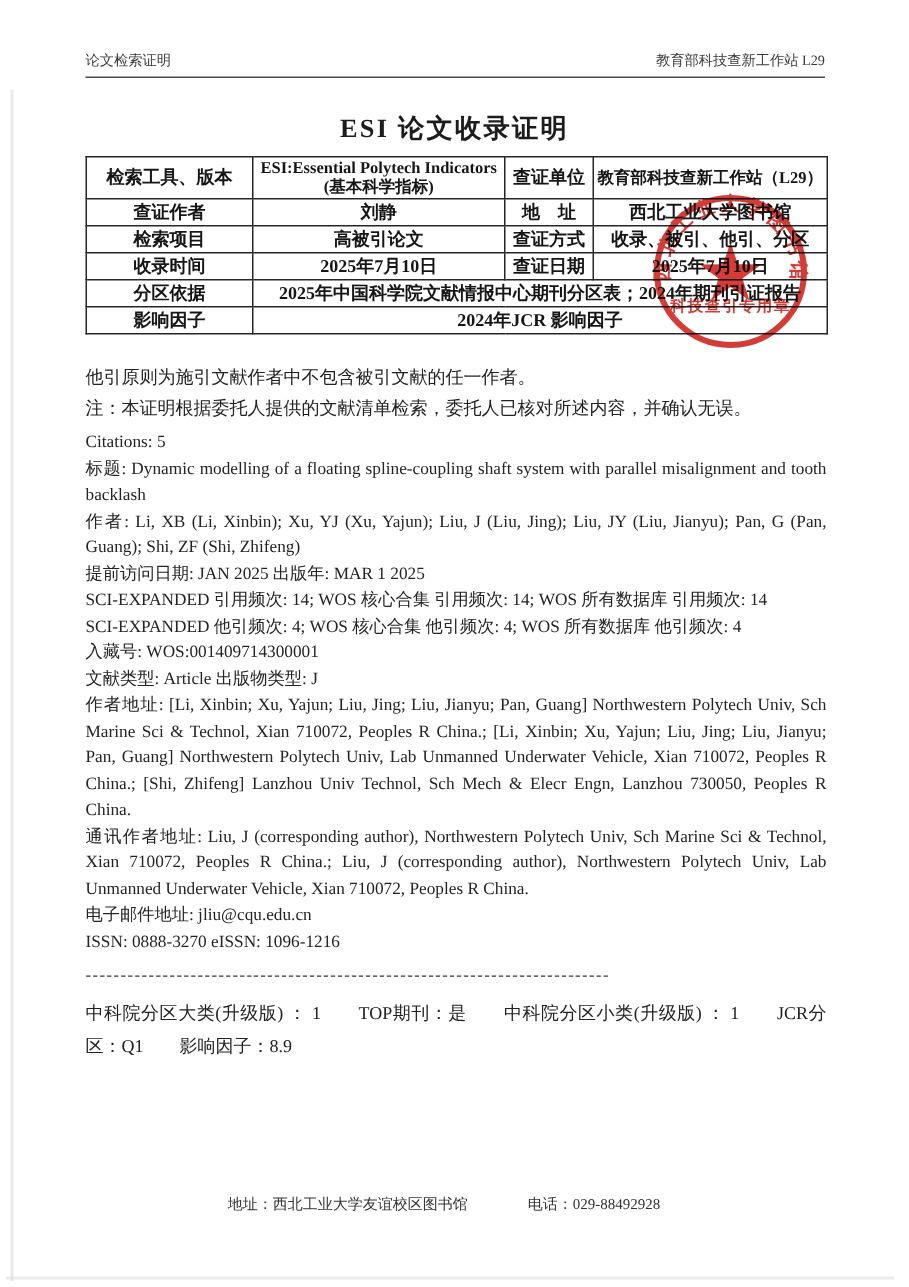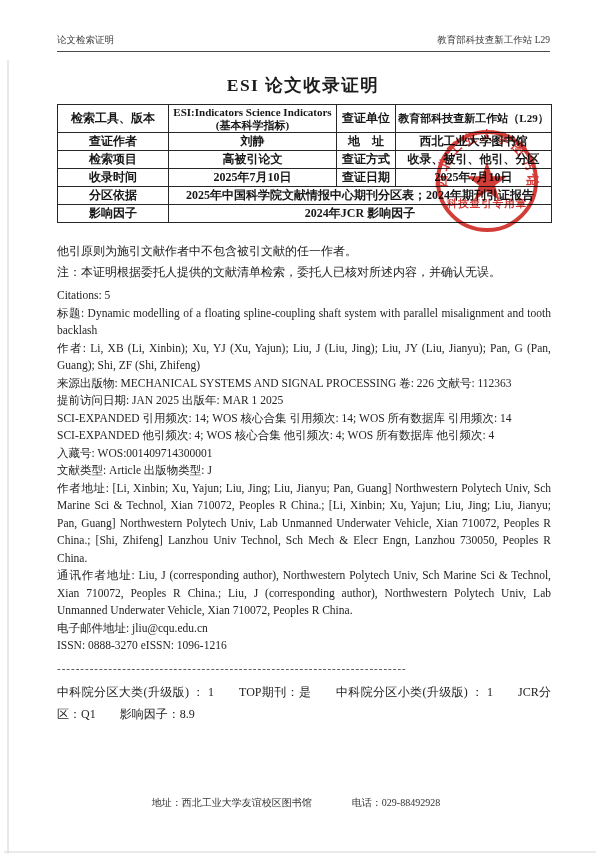--- a/index.html
+++ b/index.html
@@ -59,21 +59,21 @@
     <colgroup>
       <col style="width:111px">
         <col style="width:168px">
         <col style="width:59px">
         <col style="width:156px">
     </colgroup>
     <tbody>
         <tr class="r1">
       <td>检索工具、版本</td>
       <td>
-        <div class="two-line">ESI:Indicators Science Indicators</div>
+        <div class="two-line">ESI:Essential Polytech Indicators</div>
         <div class="two-line">(基本科学指标)</div>
       </td>
       <td>查证单位</td>
       <td class="small">教育部科技查新工作站（L29）</td>
     </tr>
     <tr class="r">
       <td>查证作者</td>
       <td>刘静</td>
       <td>地　址</td>
       <td>西北工业大学图书馆</td>
@@ -103,21 +103,20 @@
 
   <div class="notes">
     <div>他引原则为施引文献作者中不包含被引文献的任一作者。</div>
     <div>注：本证明根据委托人提供的文献清单检索，委托人已核对所述内容，并确认无误。</div>
   </div>
 
   <div class="body-text">
     <p>Citations: 5</p>
     <p>标题: Dynamic modelling of a floating spline-coupling shaft system with parallel misalignment and tooth backlash</p>
     <p>作者: Li, XB (Li, Xinbin); Xu, YJ (Xu, Yajun); Liu, J (Liu, Jing); Liu, JY (Liu, Jianyu); Pan, G (Pan, Guang); Shi, ZF (Shi, Zhifeng)</p>
-    <p>来源出版物: MECHANICAL SYSTEMS AND SIGNAL PROCESSING 卷: 226 文献号: 112363</p>
     <p>提前访问日期: JAN 2025 出版年: MAR 1 2025</p>
     <p>SCI-EXPANDED 引用频次: 14; WOS 核心合集 引用频次: 14; WOS 所有数据库 引用频次: 14</p>
     <p>SCI-EXPANDED 他引频次: 4; WOS 核心合集 他引频次: 4; WOS 所有数据库 他引频次: 4</p>
     <p>入藏号: WOS:001409714300001</p>
     <p>文献类型: Article 出版物类型: J</p>
     <p>作者地址: [Li, Xinbin; Xu, Yajun; Liu, Jing; Liu, Jianyu; Pan, Guang] Northwestern Polytech Univ, Sch Marine Sci &amp; Technol, Xian 710072, Peoples R China.; [Li, Xinbin; Xu, Yajun; Liu, Jing; Liu, Jianyu; Pan, Guang] Northwestern Polytech Univ, Lab Unmanned Underwater Vehicle, Xian 710072, Peoples R China.; [Shi, Zhifeng] Lanzhou Univ Technol, Sch Mech &amp; Elecr Engn, Lanzhou 730050, Peoples R China.</p>
     <p>通讯作者地址: Liu, J (corresponding author), Northwestern Polytech Univ, Sch Marine Sci &amp; Technol, Xian 710072, Peoples R China.; Liu, J (corresponding author), Northwestern Polytech Univ, Lab Unmanned Underwater Vehicle, Xian 710072, Peoples R China.</p>
     <p>电子邮件地址: jliu@cqu.edu.cn</p>
     <p>ISSN: 0888-3270 eISSN: 1096-1216</p>
     <div class="separator">---------------------------------------------------------------------------</div>

